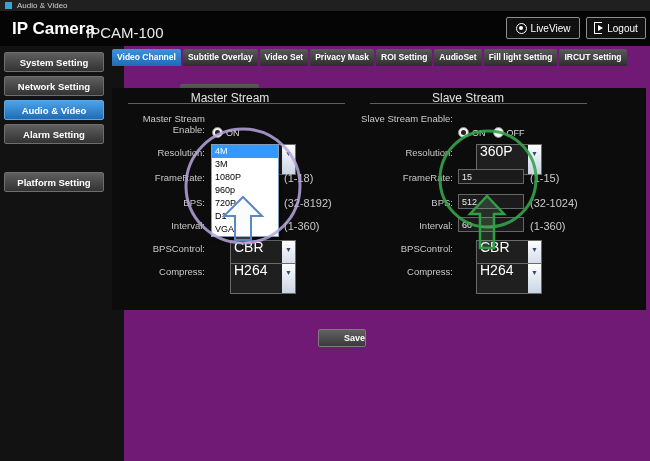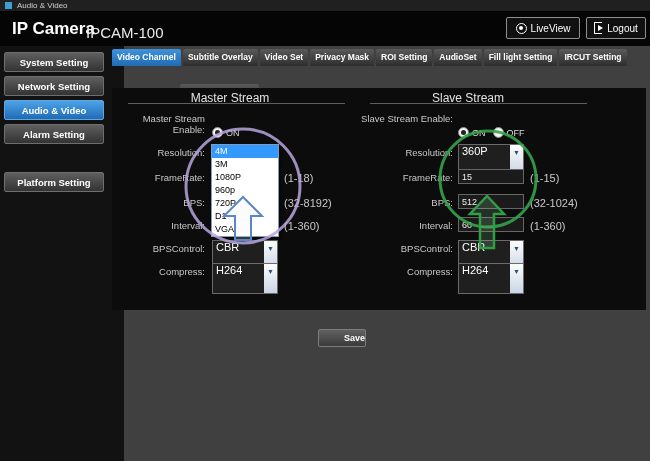--- a/index.html
+++ b/index.html
@@ -1,16 +1,16 @@
 <!DOCTYPE html>
 <html><head>
 <meta charset="utf-8">
 <style>
   html,body{margin:0;padding:0;background:#000;}
-  .app{position:relative;width:650px;height:461px;background:#404040;overflow:hidden;
+  .app{position:relative;width:650px;height:461px;background:#701a75;overflow:hidden;
        font-family:"Liberation Sans",sans-serif;-webkit-font-smoothing:antialiased;}
   
   .tabbar{position:absolute;left:0;top:0;width:650px;height:11px;background:#202020;border-bottom:1px solid #000;}
   .favicon{position:absolute;left:5px;top:2px;width:7px;height:7px;background:#3aa0d8;}
   .tabtitle{position:absolute;left:17px;top:1px;font-size:8px;color:#cfcfcf;}
   
   .header{position:absolute;left:0;top:12px;width:650px;height:34px;background:#050505;}
   .brand{position:absolute;left:12px;top:7px;font-size:17px;font-weight:bold;color:#fff;text-align:right;}
   .model{position:absolute;left:86px;top:12px;font-size:15px;color:#eaeaea;}
   .hbtn{position:absolute;top:5px;height:20px;border:1px solid #8f8f8f;border-radius:2px;background:#101010;
@@ -36,21 +36,21 @@
   .tabs2{position:absolute;left:180px;top:84px;height:17px;display:flex;}
   
   .panel{position:absolute;left:112px;top:88px;width:534px;height:222px;background:#0c0c0c;}
   .sechead{position:absolute;width:200px;text-align:center;font-size:12px;color:#e2e2e2;}
   .secline{position:absolute;height:1px;background:#5f5f5f;}
   .lbl{position:absolute;width:95px;text-align:right;font-size:9.5px;color:#c9c9c9;line-height:11px;}
   .hint{position:absolute;font-size:11px;color:#c9c9c9;}
   .inp{position:absolute;width:58px;height:13px;background:#1b1b1b;border:1px solid #666;color:#eee;
        font-size:9px;font-family:"Liberation Sans",sans-serif;padding:0 3px;}
   .sel{position:absolute;width:66px;height:31px;background:#1f1f1f;border:1px solid #6a6a6a;box-sizing:border-box;
-       color:#fff;font-size:11px;line-height:13px;padding-left:3px;cursor:pointer;}
+       color:#fff;font-size:14px;line-height:13px;padding-left:3px;cursor:pointer;margin-left:18px;}
   .arr{position:absolute;right:0;top:0;width:13px;height:100%;background:linear-gradient(#fdfdfd,#c9d4e4);
        text-align:center;}
   .arr::after{content:"▼";font-size:7px;color:#2e4f78;line-height:13px;}
   .radio{display:inline-block;width:9px;height:9px;border-radius:50%;background:#f2f2f2;border:1px solid #8a8a8a;
          position:relative;vertical-align:middle;cursor:pointer;}
   .radio.checked::after{content:"";position:absolute;left:2px;top:2px;width:5px;height:5px;border-radius:50%;background:#222;}
   .rtext{color:#ddd;font-size:9px;margin:0 7px 0 3px;vertical-align:middle;}
   .radiorow{position:absolute;white-space:nowrap;}
   .savebtn{position:absolute;left:318px;top:284px;width:46px;height:16px;line-height:16px;text-align:right;
            font-size:9px;font-weight:bold;color:#fff;background:linear-gradient(#616161,#3a3a3a);

